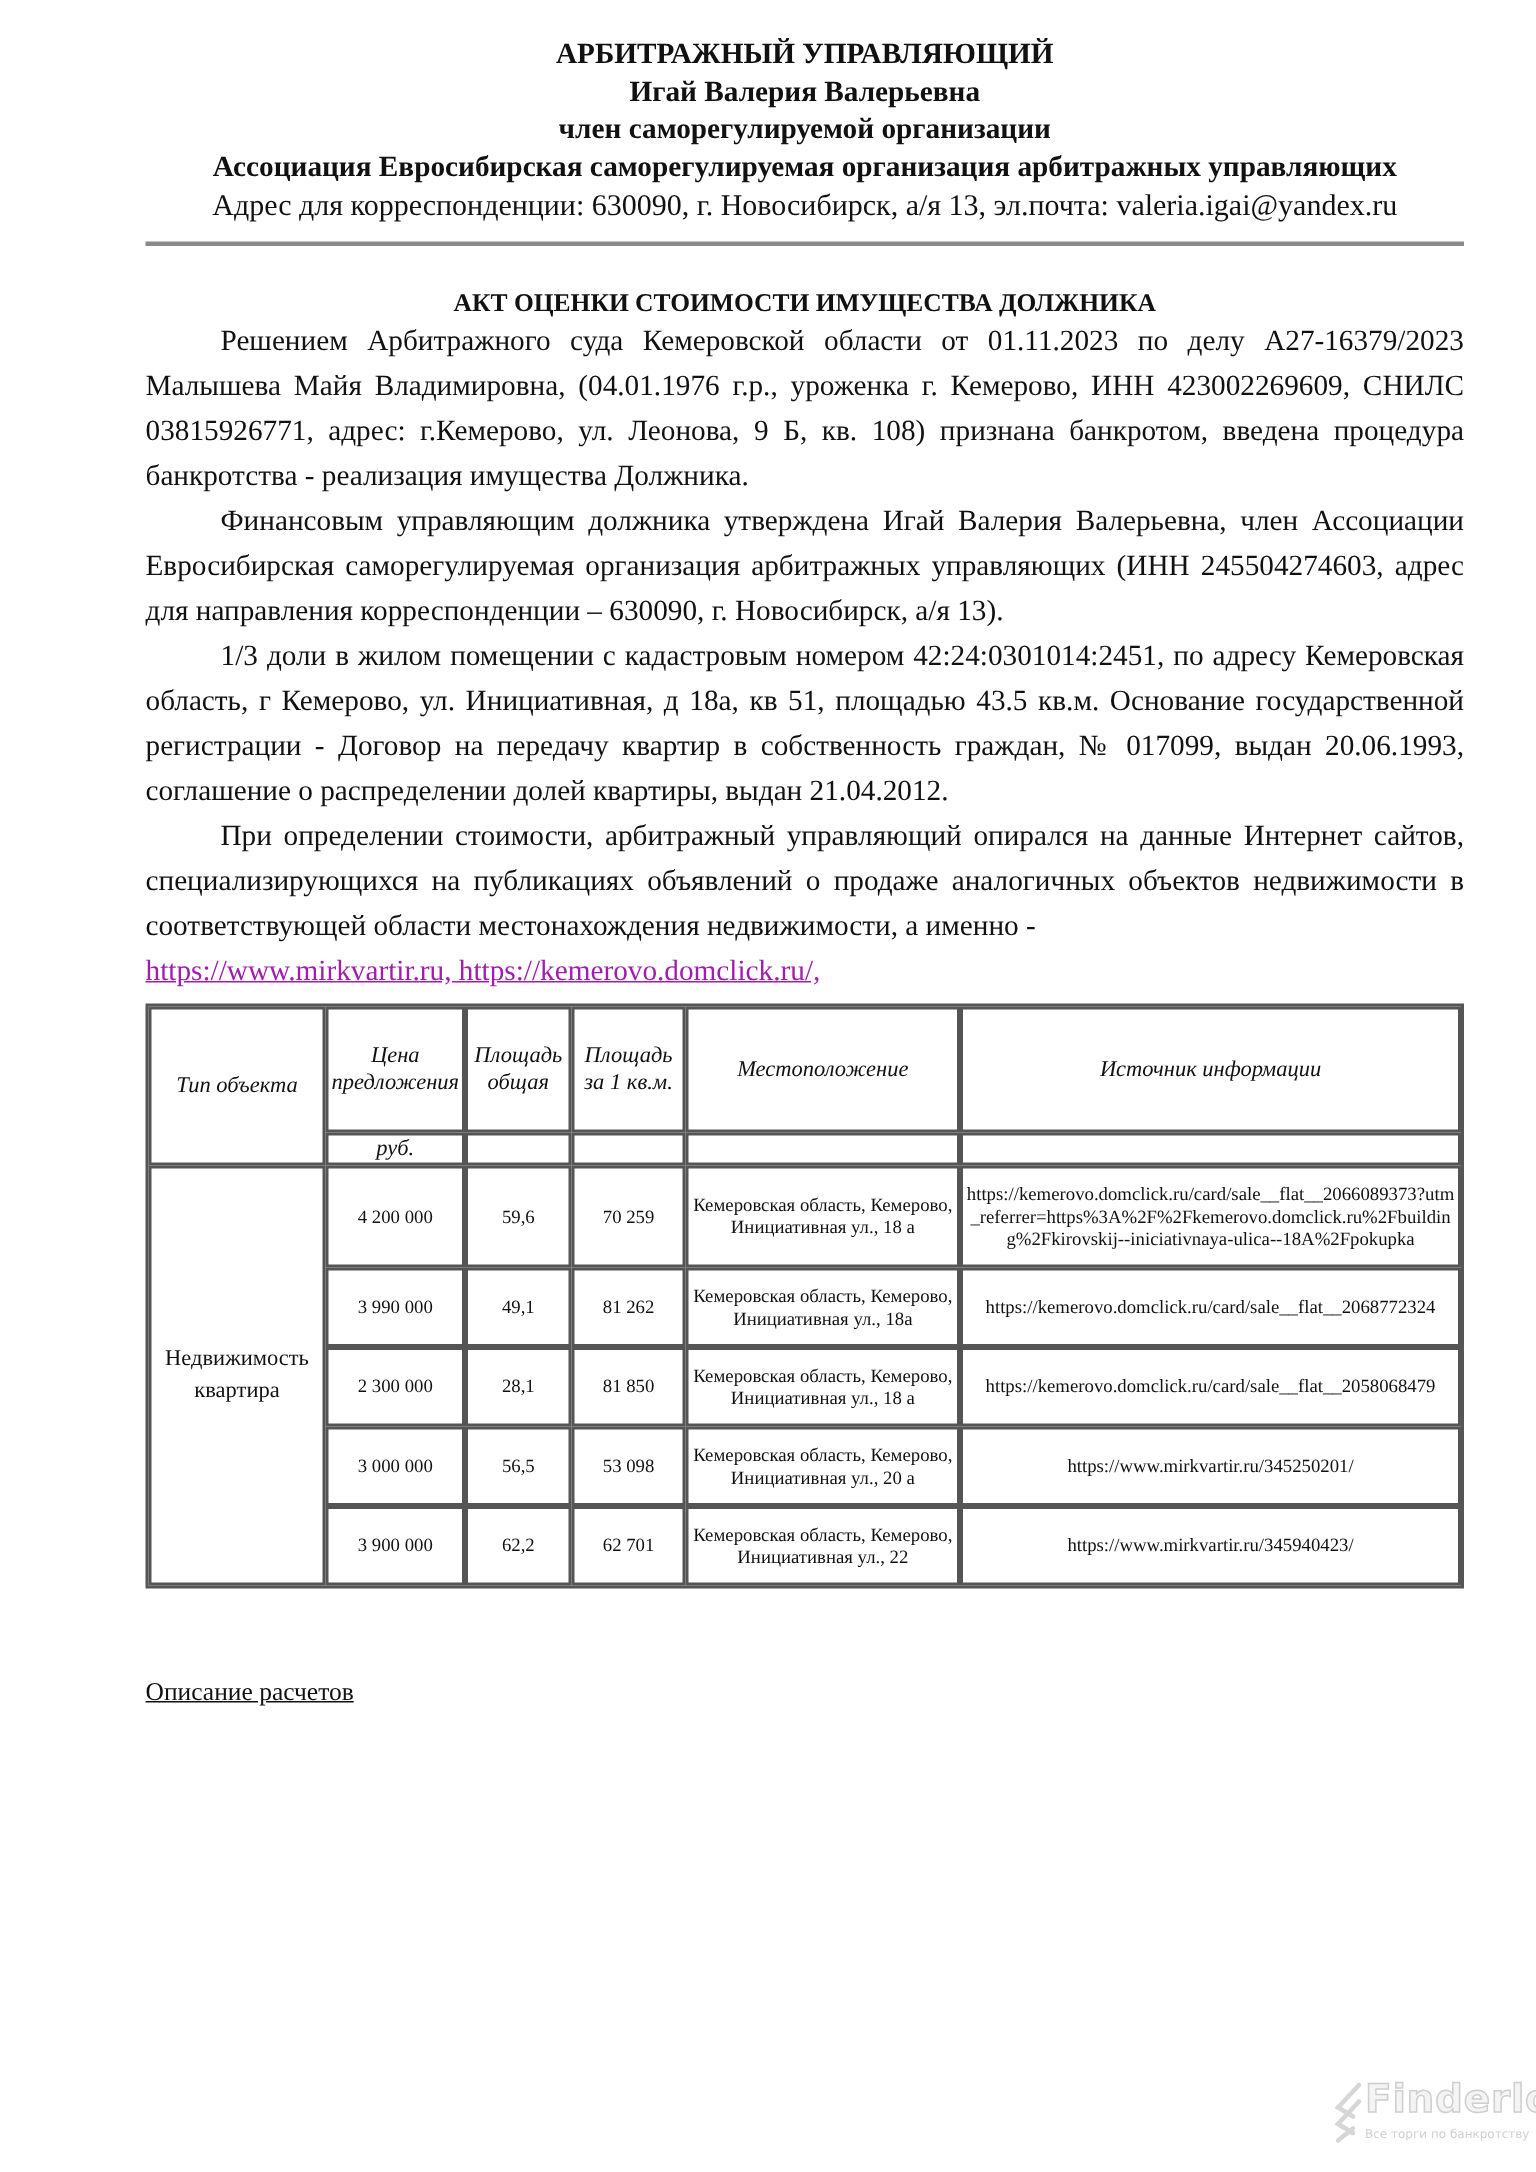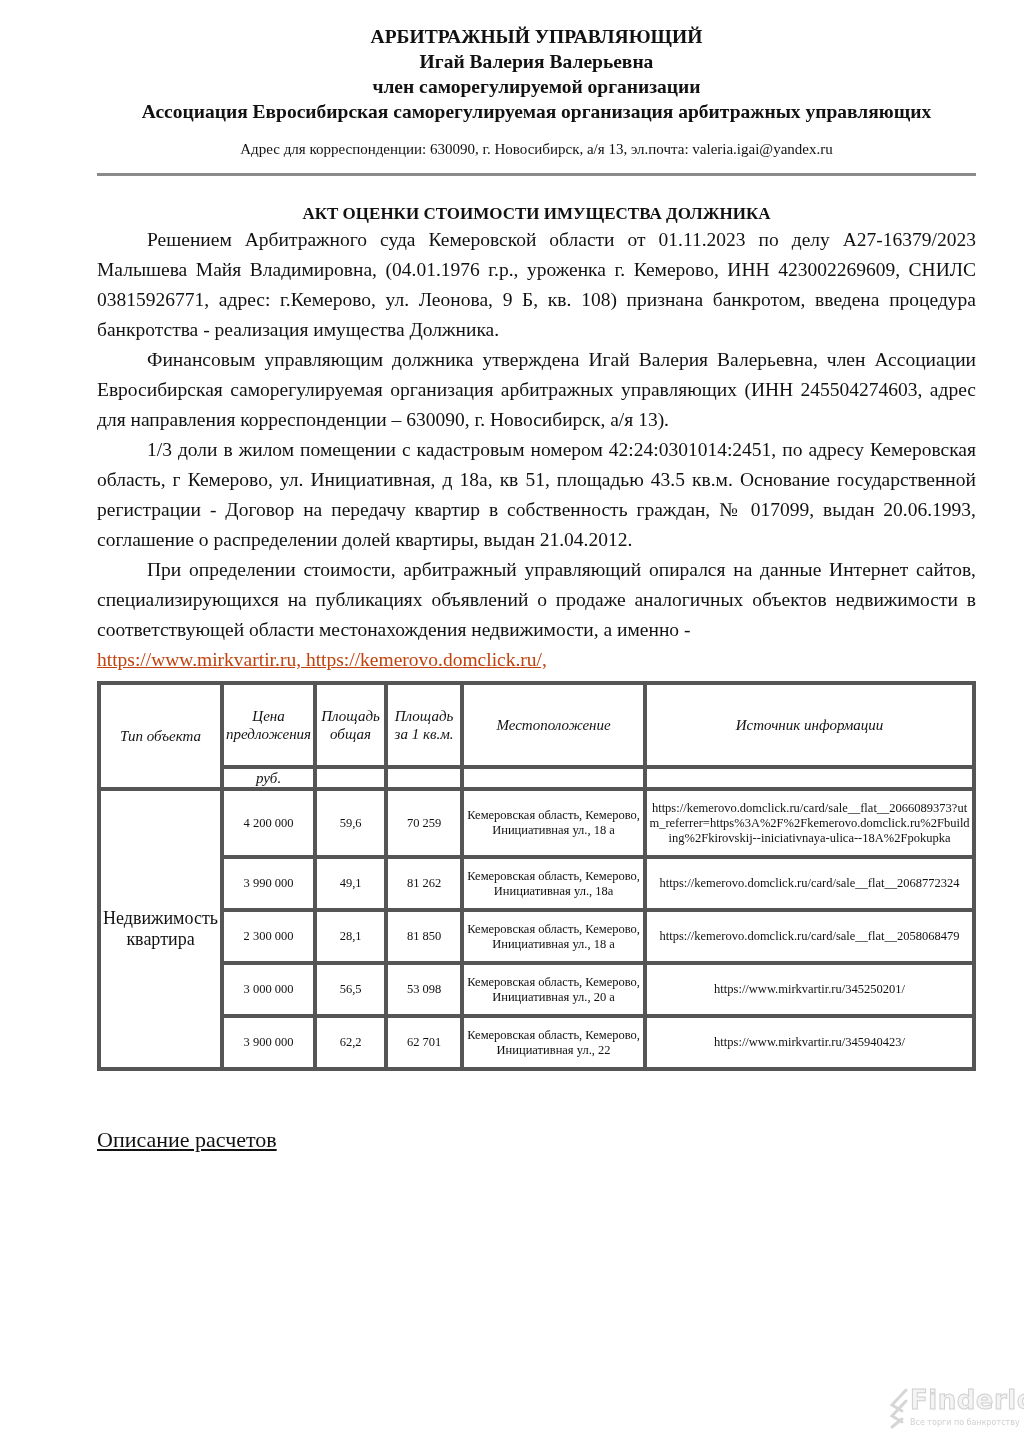--- a/index.html
+++ b/index.html
@@ -1,41 +1,41 @@
 <!DOCTYPE html>
 <html><head>
 <meta charset="utf-8">
 <style>
   html, body { margin: 0; padding: 0; background: #ffffff; }
   body { width: 1024px; height: 1448px; position: relative; overflow: hidden;
          font-family: "Liberation Serif", serif; color: #111; }
   .page { position: absolute; left: 97px; top: 0; width: 879px; }
   .hdr { text-align: center; font-weight: bold; font-size: 19.5px; line-height: 25px; }
   .hdr1 { margin-top: 24px; }
-  .addr { text-align: center; font-size: 15px; line-height: 22px; margin-top: 14px; }
+  .addr { text-align: center; font-size: 20px; line-height: 22px; margin-top: 2px; }
   .rule { height: 3px; background: #8a8a8a; margin-top: 13px; }
   .title { text-align: center; font-weight: bold; font-size: 17px; margin-top: 27px; line-height: 22px; }
   p.para { font-size: 19.5px; line-height: 30px; text-align: justify; text-indent: 50px; margin: 0; }
   .p1 { margin-top: 18px; }
   .p2 { margin-top: 6px; }
   .own { font-size: 19.5px; font-weight: bold; font-style: italic; text-decoration: underline;
          margin: 49px 0 0 50px; line-height: 26px; }
   .p3 { margin-top: 50px; }
   .p4 { margin-top: 24px; }
-  a.lnk { color: #c2410c; text-decoration: underline; text-indent: 0; }
+  a.lnk { color: #a21caf; text-decoration: underline; text-indent: 0; }
   .cap { margin-top: 40px; }
   table.t { border-collapse: separate; border-spacing: 0; width: 879px; margin-top: 6px;
             border: 2px solid #555; font-size: 12px; line-height: 15px; }
   table.t td { border: 2px solid #555; text-align: center; vertical-align: middle; padding: 1px 2px; }
   .th { font-style: italic; font-size: 15px; line-height: 18px; }
   .sub { font-style: italic; font-size: 15px; height: 16px; }
-  .tip { font-size: 18px; line-height: 21px; }
+  .tip { font-size: 15px; line-height: 21px; }
   .num { font-size: 12.5px; }
   .src { font-size: 12.5px; line-height: 15px; word-break: break-all; }
-  .calc { font-size: 22px; text-decoration: underline; margin-top: 56px; line-height: 26px; }
+  .calc { font-size: 17px; text-decoration: underline; margin-top: 56px; line-height: 26px; }
   .wm { position: absolute; left: 888px; top: 1385px; color: #d8d8d8; }
   .wm-name { font-family: "DejaVu Sans", sans-serif; font-size: 26px; font-weight: bold;
              letter-spacing: 0.5px; position: absolute; left: 22px; top: 0; white-space: nowrap;
              -webkit-text-stroke: 1px #cfcfcf; color: #f4f4f4; }
   .wm-sub { font-family: "DejaVu Sans", sans-serif; font-size: 8px; position: absolute; left: 22px; top: 33px; white-space: nowrap; color: #d0d0d0; }
   .wm-logo { position: absolute; left: 0; top: 2px; }
 </style>
 </head>
 <body>
 

